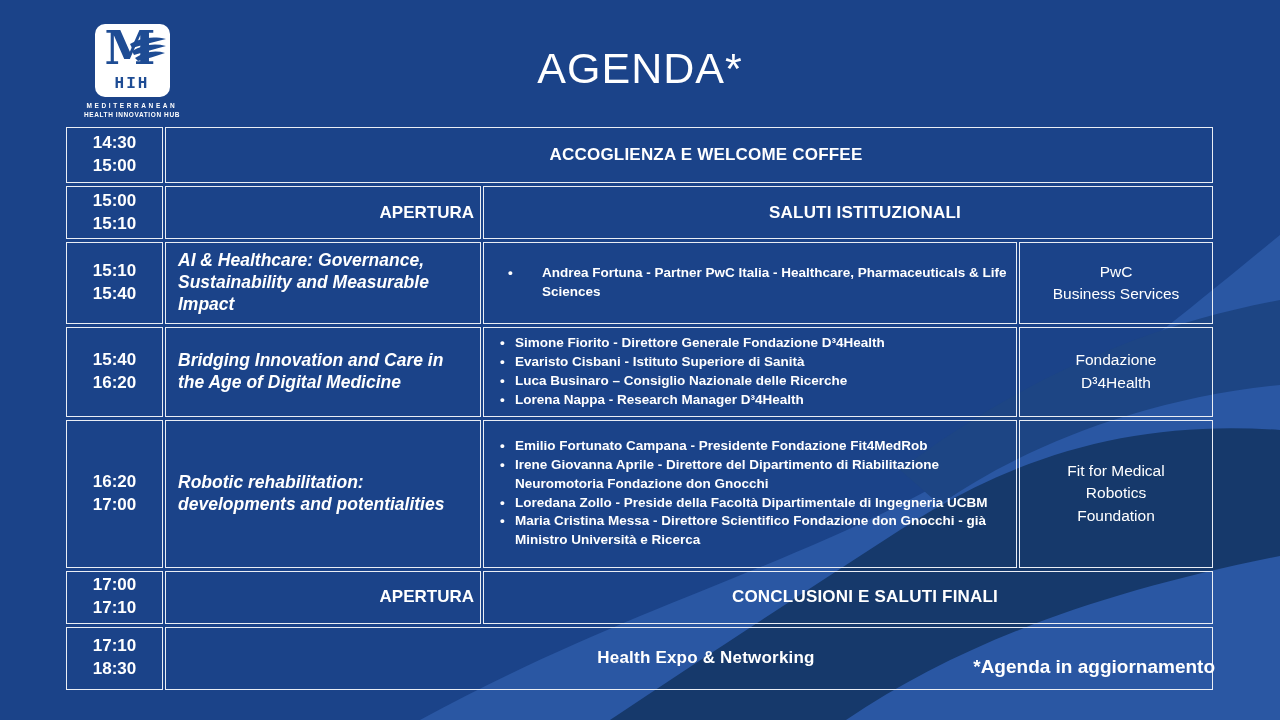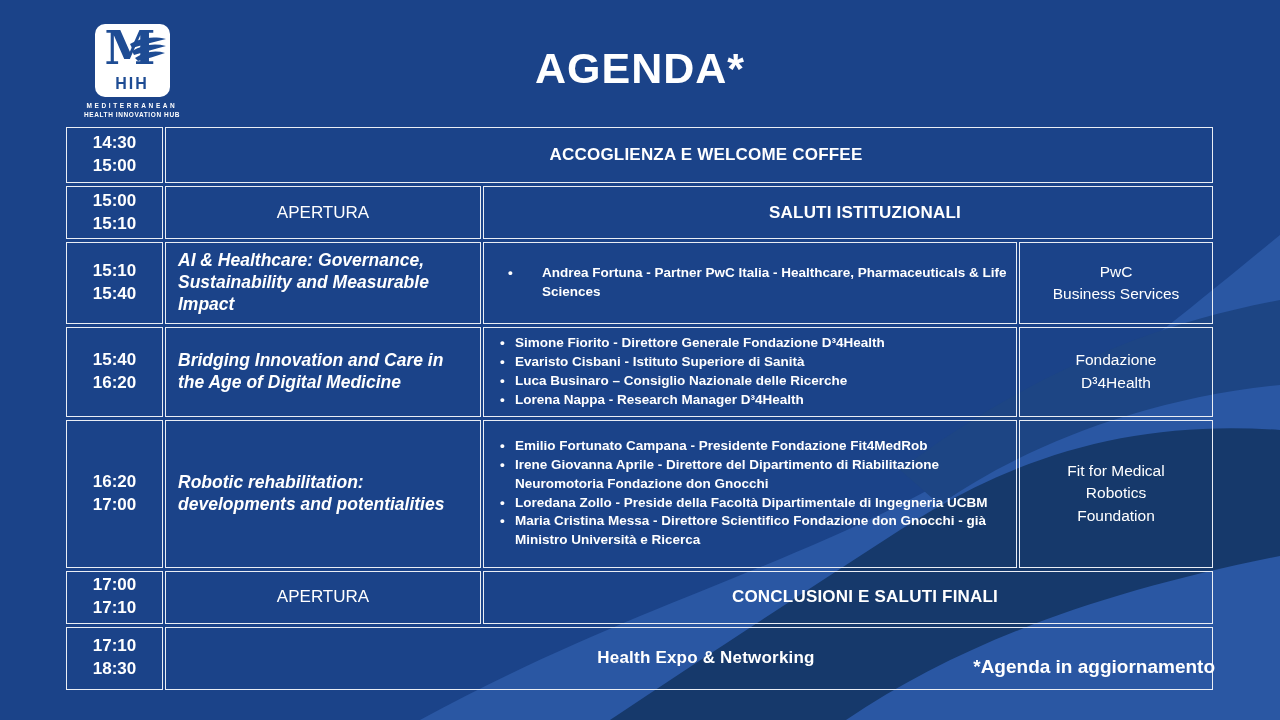--- a/index.html
+++ b/index.html
@@ -17,50 +17,50 @@
     background:#FFFFFF;border-radius:10px;
   }
   .logo-m{
     position:absolute;left:10px;top:0px;
     font-family:"DejaVu Serif","Liberation Serif",serif;
     font-size:46px;font-weight:bold;color:#1E4C94;line-height:1.05;
   }
   .logo-wing{position:absolute;right:4px;top:12px;}
   .logo-hih{
     position:absolute;left:0;right:0;bottom:4px;
-    font-family:Liberation Sans, sans-serif;
+    font-family:Liberation Mono, monospace;
     font-size:16px;font-weight:bold;color:#1E4C94;letter-spacing:2px;
   }
   .logo-cap1{margin-top:5px;font-size:6.5px;letter-spacing:2.6px;font-weight:bold;white-space:nowrap;}
   .logo-cap2{margin-top:2px;font-size:6.5px;letter-spacing:0.6px;font-weight:bold;white-space:nowrap;}
   
   .page-title{
     position:absolute;left:0;top:44px;width:100%;text-align:center;z-index:1;
-    font-size:43px;font-weight:bold;letter-spacing:1px;
+    font-size:43px;font-weight:normal;letter-spacing:1px;
   }
   
   .agenda-table{
     position:absolute;left:64px;top:124px;width:1151px;z-index:1;
     border-collapse:separate;border-spacing:2px 3px;
     table-layout:fixed;
   }
   .agenda-table td{
     border:1.5px solid #EAEEF5;
     vertical-align:middle;
     background:transparent;
     padding:2px 6px;
   }
   td.time{
     text-align:center;font-weight:bold;font-size:17px;line-height:1.35;
   }
   td.banner{
     text-align:center;font-weight:bold;font-size:17px;letter-spacing:0.2px;padding-left:40px;
   }
   td.session-plain{
-    text-align:center;font-weight:normal;font-size:17px;
+    text-align:right;font-weight:bold;font-size:17px;
   }
   td.session{
     font-weight:bold;font-style:italic;font-size:17.5px;line-height:1.25;
     padding-left:12px;white-space:pre-line;margin-left:16px;
   }
   td.speakers{padding:6px 4px 6px 4px;}
   td.org{
     text-align:center;font-size:15.5px;line-height:1.45;white-space:pre-line;
   }
   ul.speaker-list{

